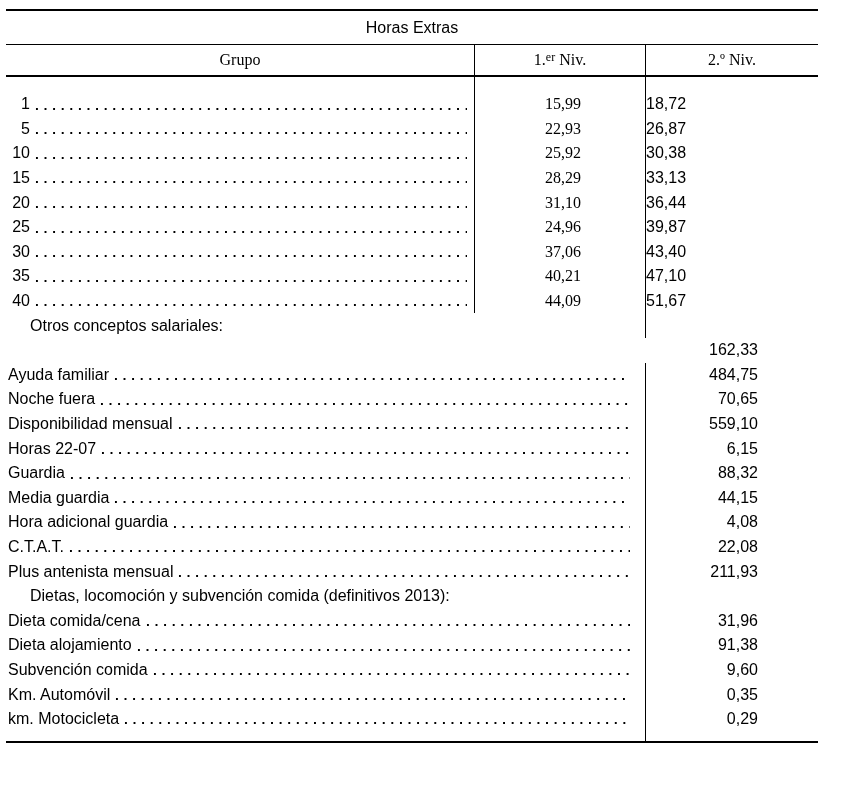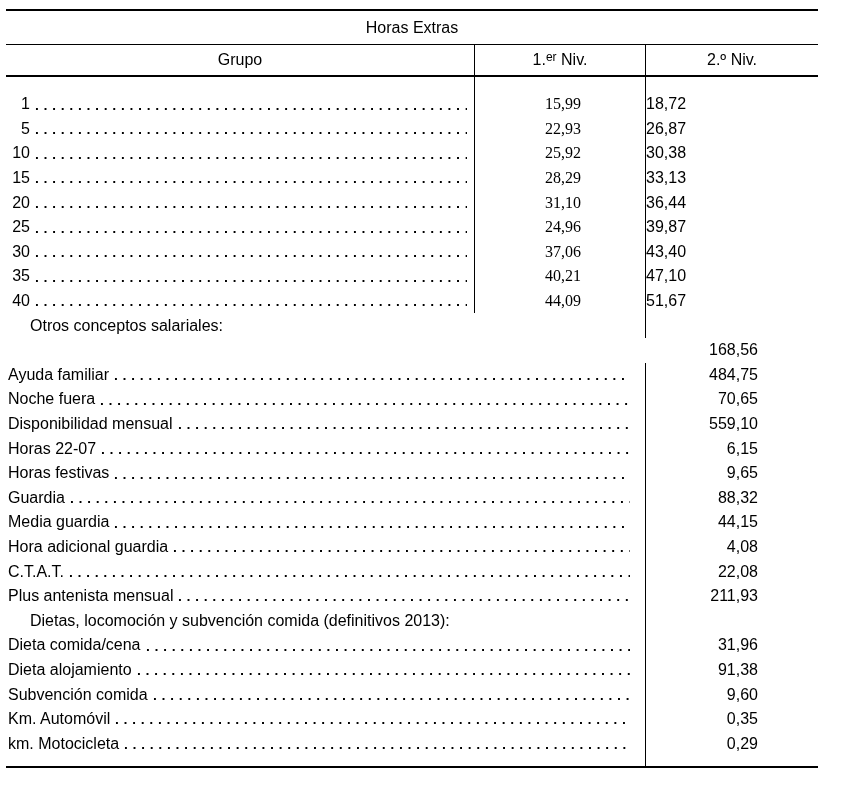--- a/index.html
+++ b/index.html
@@ -10,21 +10,21 @@
   }
   .doc {
     width:812px; margin:9px 0 0 6px; box-sizing:border-box;
     border-top:2px solid #000; border-bottom:2px solid #000;
   }
   .title-row {
     height:33px; border-bottom:1px solid #000;
     display:flex; align-items:center; justify-content:center;
     font-size:16px;
   }
-  .header-row { display:flex; height:30px; border-bottom:2px solid #000; font-size:16px; }
+  .header-row { display:flex; height:30px; border-bottom:2px solid #000; font-size:16px;font-family:Liberation Serif, serif; }
   .hcell { display:flex; align-items:center; justify-content:center; box-sizing:border-box; height:100%; }
   .h-grupo { width:469px; border-right:1.5px solid #000; }
   .h-niv1  { width:171px; border-right:1.5px solid #000; }
   .h-niv2  { flex:1; }
   sup.ord { font-size:12px; vertical-align:4px; line-height:0; }
 
   .tbody { font-size:16px; }
   .row { display:flex; height:24.6px; align-items:center; }
   .row.filler-top { height:15px; }
   .row.filler-bottom { height:10px; }
@@ -164,21 +164,21 @@
     </div>
 
     <div class="row">
       <div class="c-label s-head">
         <span>Otros conceptos salariales:</span>
       </div>
       <div class="c-val"></div>
     </div>
 
     <div class="row">
-      <div class="c-val">168,56</div>
+      <div class="c-val">162,33</div>
     </div>
     <div class="row">
       <div class="c-label">
           <span>Ayuda familiar</span>
           <span class="leader"></span>
         </div>
       <div class="c-val">484,75</div>
     </div>
     <div class="row">
       <div class="c-label">
@@ -193,27 +193,20 @@
           <span class="leader"></span>
         </div>
       <div class="c-val">559,10</div>
     </div>
     <div class="row">
       <div class="c-label">
           <span>Horas 22-07</span>
           <span class="leader"></span>
         </div>
       <div class="c-val">6,15</div>
-    </div>
-    <div class="row">
-      <div class="c-label">
-          <span>Horas festivas</span>
-          <span class="leader"></span>
-        </div>
-      <div class="c-val">9,65</div>
     </div>
     <div class="row">
       <div class="c-label">
           <span>Guardia</span>
           <span class="leader"></span>
         </div>
       <div class="c-val">88,32</div>
     </div>
     <div class="row">
       <div class="c-label">

